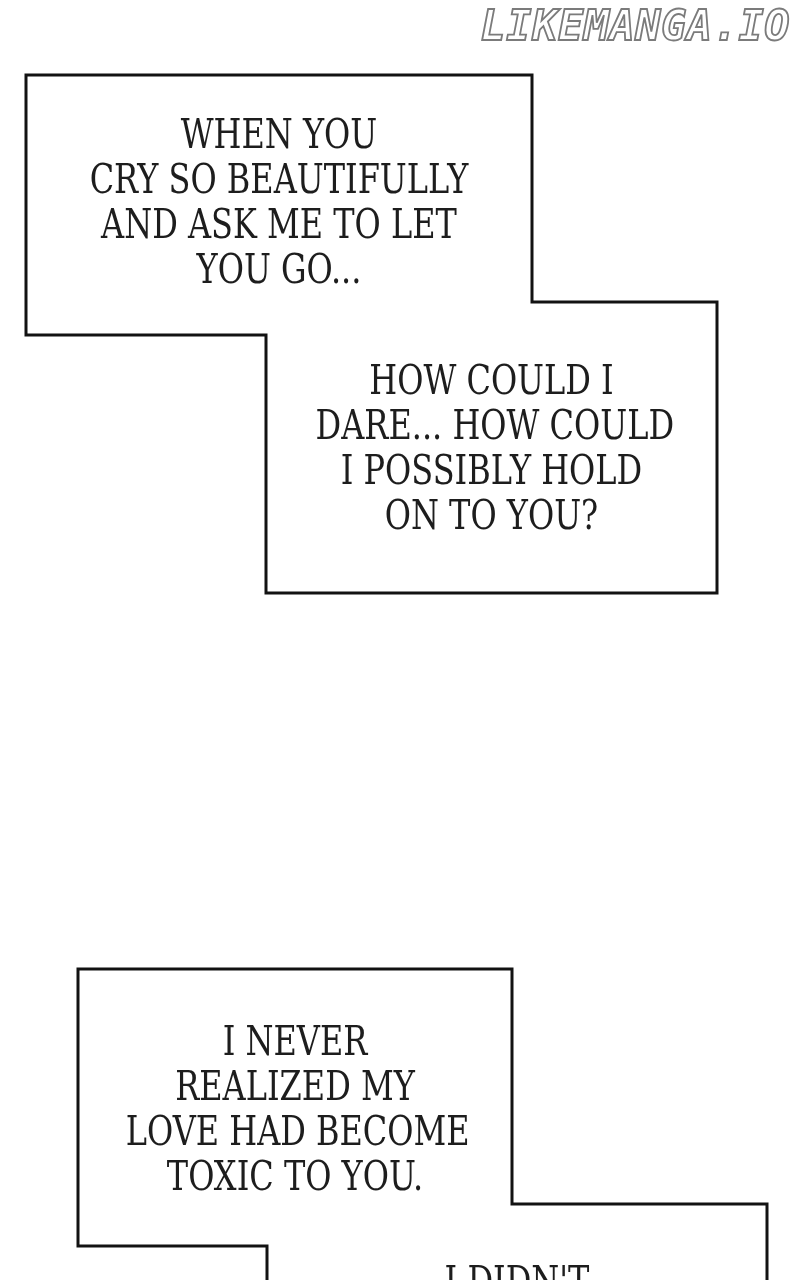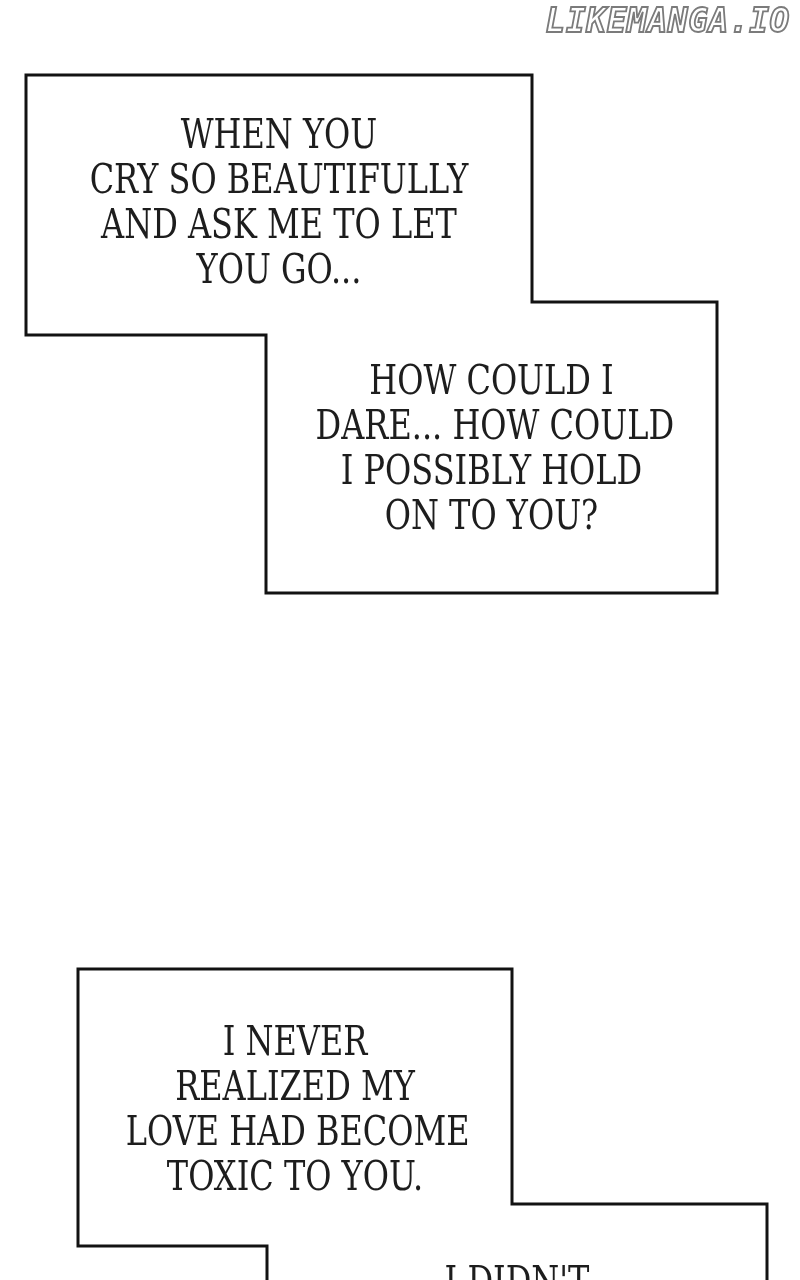--- a/index.html
+++ b/index.html
@@ -47,21 +47,21 @@
   .bubble3 { left: 78px;  top: 1019px; width: 434px; }
   .bubble4 { left: 267px; top: 1259px; width: 500px; }
   .watermark {
     position: absolute;
     top: 1px;
     right: 10px;
     z-index: 3;
     font-family: "DejaVu Sans Mono", monospace;
     font-style: italic;
     font-weight: bold;
-    font-size: 33px;
+    font-size: 42px;
     letter-spacing: 0.5px;
     color: #ffffff;
     -webkit-text-stroke: 1.8px #7b7b7b;
     white-space: nowrap;
   }
 </style>
 </head>
 <body>
 
 <div class="page">

